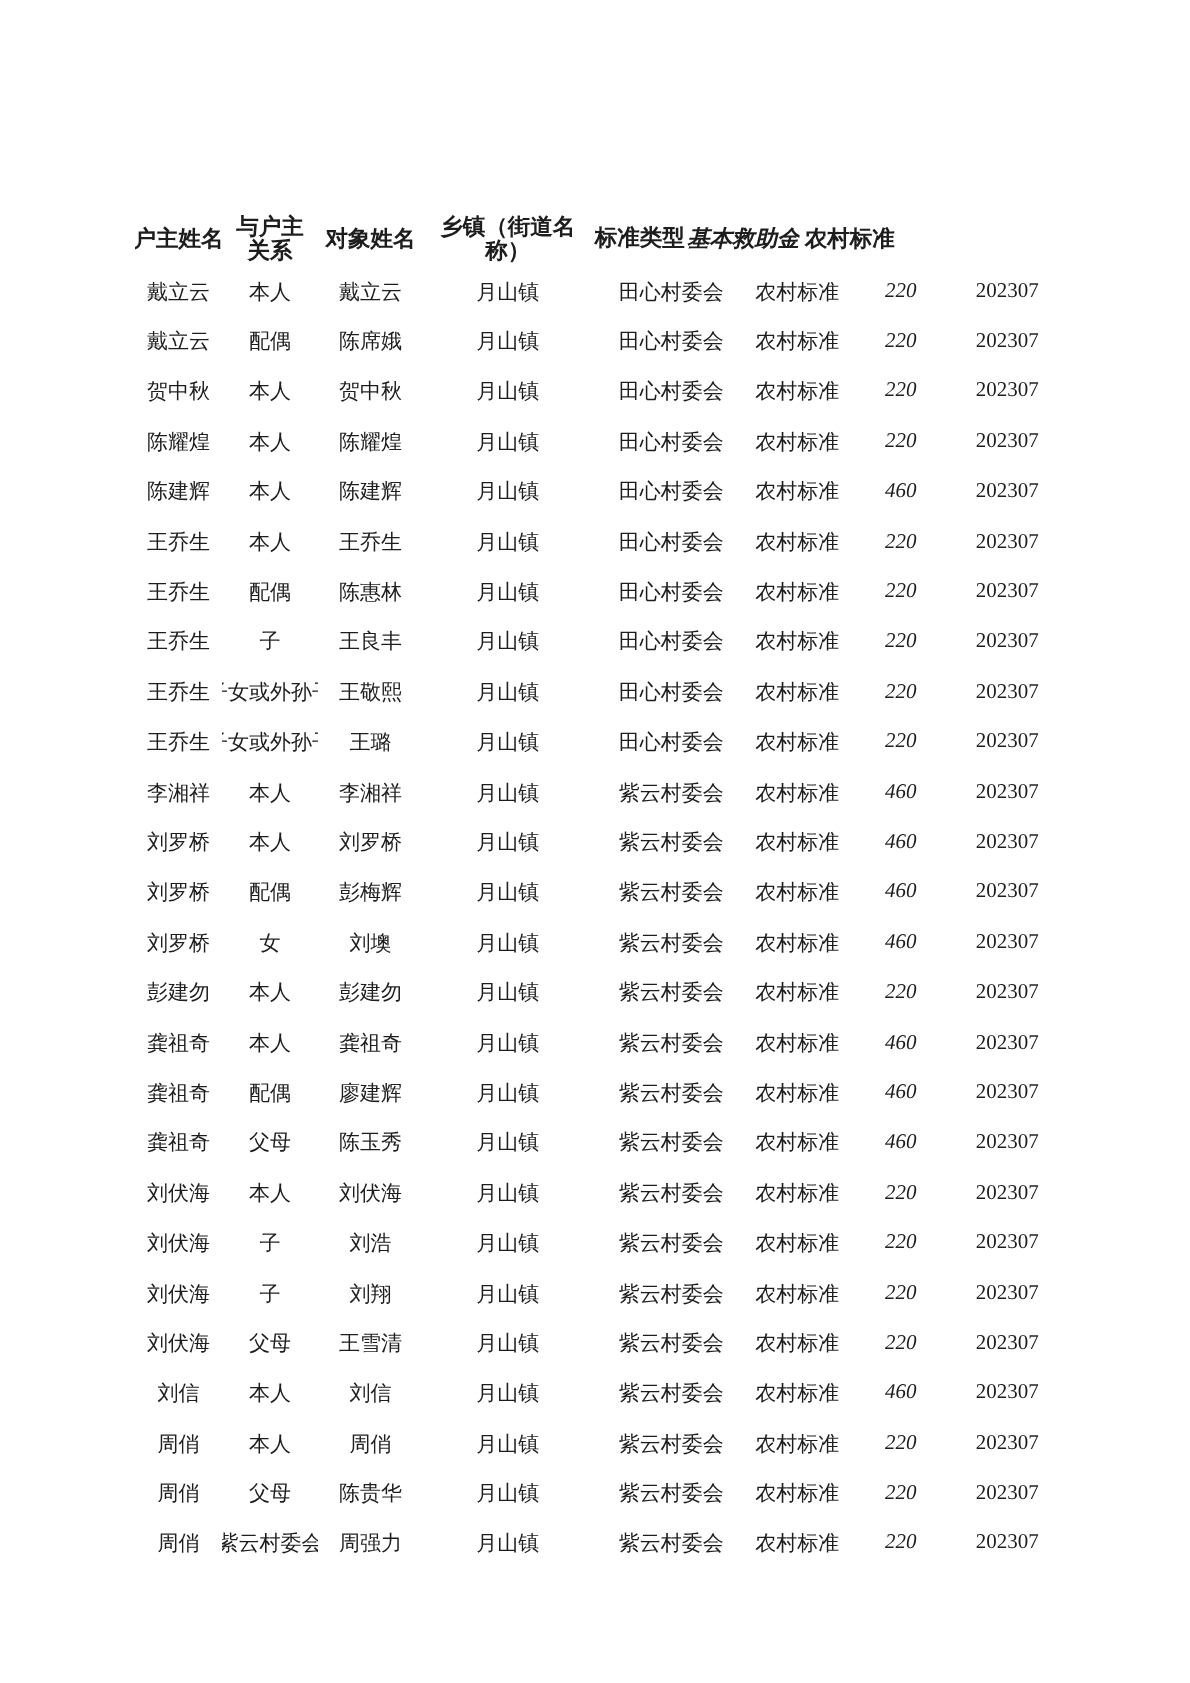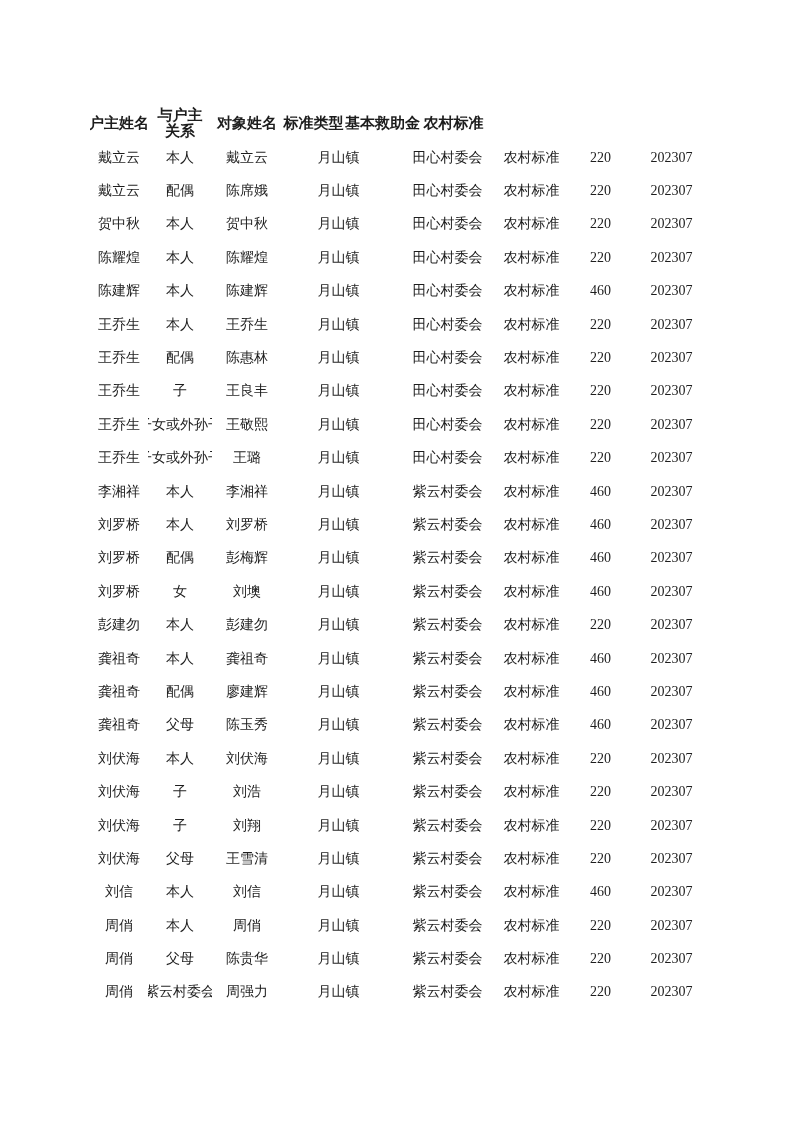--- a/index.html
+++ b/index.html
@@ -14,20 +14,21 @@
   .sheet {
     position: absolute;
     left: 90px; top: 105px;
     width: 615px;
   }
   .thead {
     display: flex;
     height: 36px;
     font-weight: bold;
     font-size: 15px;
+    margin-top: 37px;
   }
   .th {
     display: flex;
     flex-direction: column;
     justify-content: center;
     align-items: center;
     text-align: center;
     line-height: 16px;
     overflow: hidden;
   }
@@ -40,42 +41,46 @@
     justify-content: center;
     font-size: 14px;
     white-space: nowrap;
     overflow: hidden;
   }
   .c0 { width: 58px; }
   .c1 { width: 64px; }
   .c2 { width: 70px; justify-content: center; }
   .c3 { width: 113px; }
   .c4 { width: 105px; }
-  .c5 { width: 63px; }
-  .c6 { width: 75px; }
+  .c5 { width: 63px; font-family: Liberation Mono, monospace; }
+  .c6 { width: 75px; font-style: italic; }
   .c7 { width: 67px; }
 </style>
 </head>
 <body style="background: rgb(255, 255, 255); color: rgb(29, 29, 29);">
 
 <div class="sheet">
 
   <div class="thead">
     <div class="th c0">
       <span>户主姓名</span>
       <span></span>
     </div>
     <div class="th c1">
       <span>与户主</span>
       <span>关系</span>
     </div>
     <div class="th c2">
       <span>对象姓名</span>
       <span></span>
     </div>
+    <div class="th c3">
+      <span>乡镇（街道名</span>
+      <span>称）</span>
+    </div>
     <div class="th c5">
       <span>标准类型</span>
       <span></span>
     </div>
     <div class="th c6">
       <span>基本救助金</span>
       <span></span>
     </div>
     <div class="th c7">
       <span>农村标准</span>

